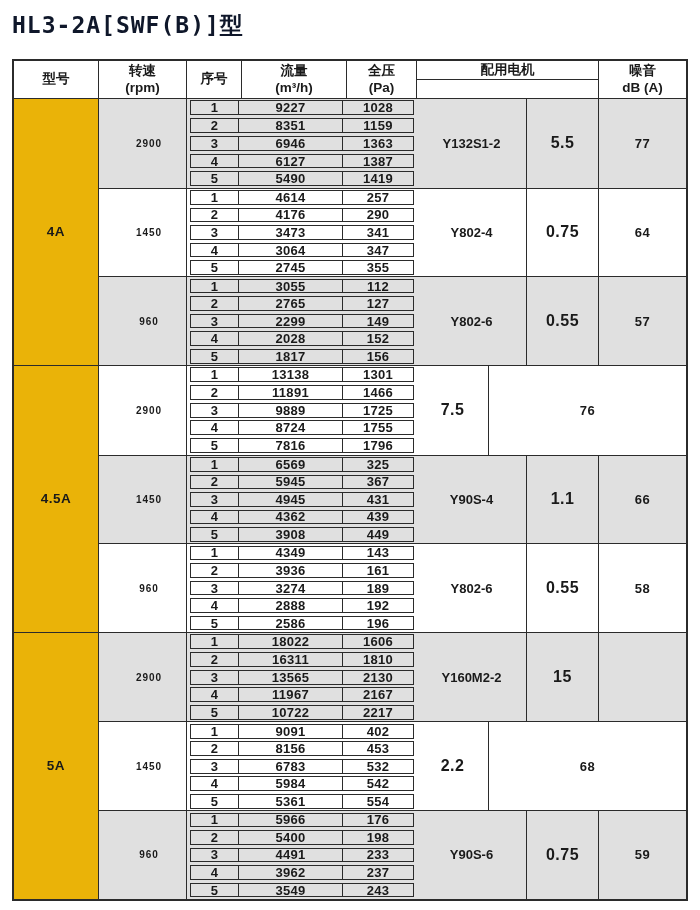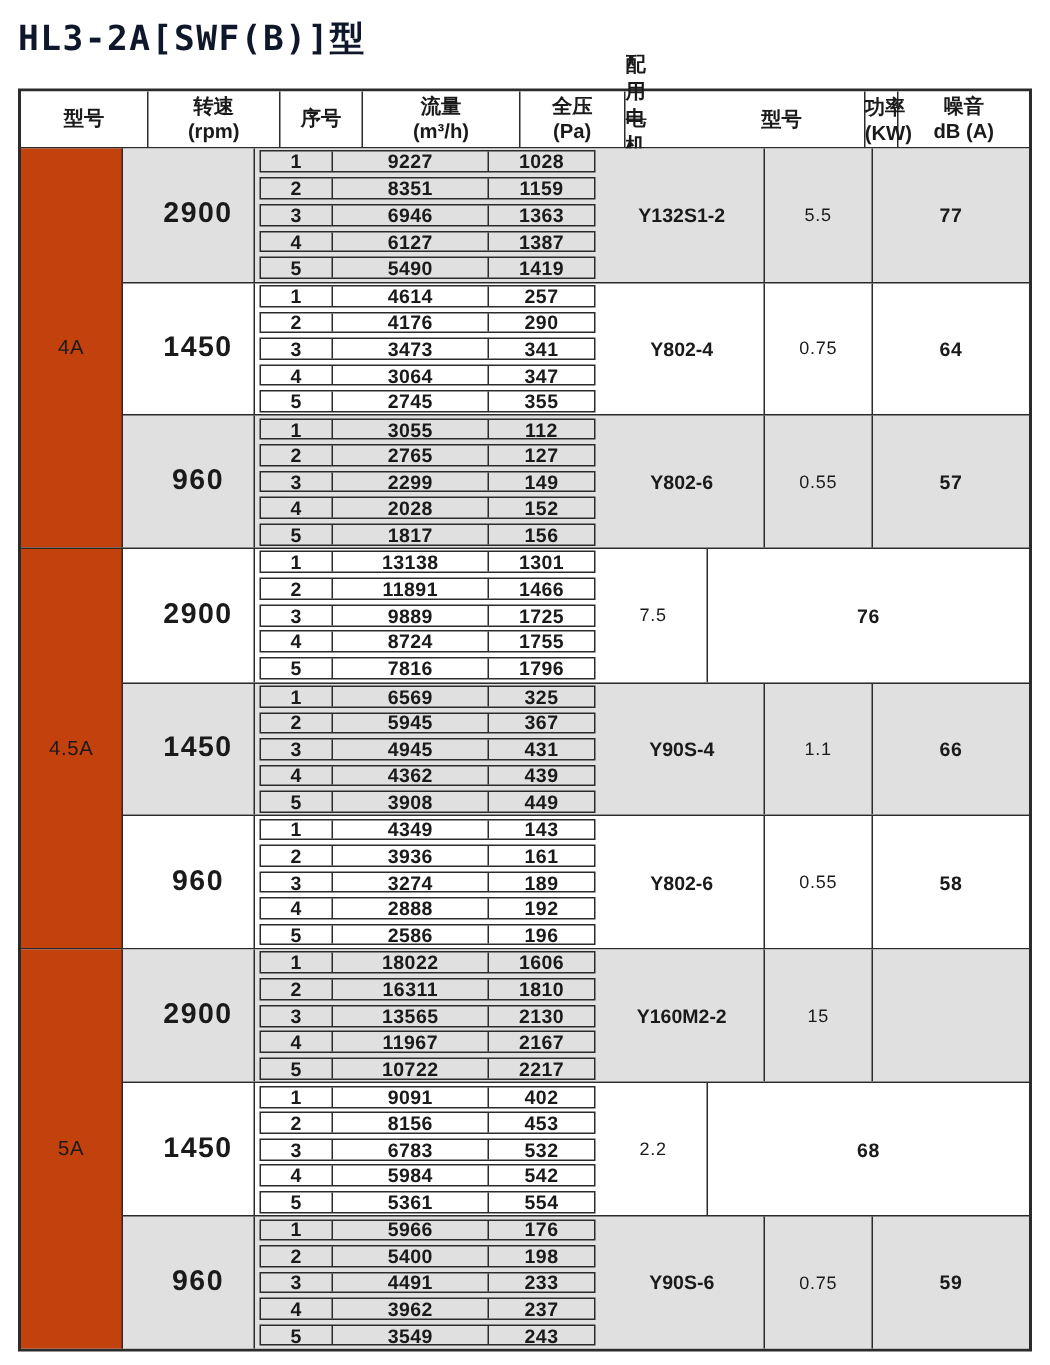--- a/index.html
+++ b/index.html
@@ -39,44 +39,44 @@
     background:#fff;
     font-weight:bold;
     font-size:13.5px;
   }
   .h{flex-direction:column;line-height:1.25;}
   .model-h{width:85px;border-right:1px solid var(--bc);}
   .rpm-h{width:88px;border-right:1px solid var(--bc);}
   .seq-h{width:55px;border-right:1px solid var(--bc);}
   .flow-h{width:105px;border-right:1px solid var(--bc);}
   .pressure-h{width:70px;border-right:1px solid var(--bc);}
-  .motor-h{width:182px;border-right:1px solid var(--bc);display:flex;flex-direction:row;gap:36px;}
+  .motor-h{width:182px;border-right:1px solid var(--bc);display:flex;flex-direction:column;gap:36px;}
   .motor-top{height:19px;border-bottom:1px solid var(--bc);display:flex;align-items:center;justify-content:center;}
   .motor-bottom{flex:1;display:flex;}
   .motor-model-h{width:110px;border-right:1px solid var(--bc);display:flex;align-items:center;justify-content:center;}
   .motor-power-h{flex:1;display:flex;align-items:center;justify-content:center;}
   .noise-h{flex:1;}
 
   
   .tbody{display:flex;flex-direction:column;}
   .group{display:flex;border-top:1px solid var(--bc);}
   .group:first-child{border-top:none;}
   .model-cell{
-    width:68px;
+    width:85px;
     border-right:1px solid var(--bc);
-    background:#c2410c;
-    font-size:13.5px;font-weight:400;letter-spacing:.5px;
+    background:#eab308;
+    font-size:13.5px;font-weight:700;letter-spacing:.5px;
   }
   .speed-blocks{flex:1;display:flex;flex-direction:column;}
   .speed-block{display:flex;border-top:1px solid var(--bc);background:#fff;height:calc(var(--rh) * 5);}
   .speed-block:first-child{border-top:none;}
   .speed-block.shaded{background:var(--shade);}
   .rpm-cell{
     width:88px;border-right:1px solid var(--bc);
-    font-size:19px;font-weight:600;letter-spacing:1px;padding-left:13px;
+    font-size:10px;font-weight:600;letter-spacing:1px;padding-left:13px;
   }
   .inner-rows{
     width:230px;
     padding:0 3px;
     display:flex;flex-direction:column;
   }
   .inner-row{height:var(--rh);display:flex;align-items:center;}
   .rowbox{
     width:100%;
     height:calc(100% - 2.8px);
@@ -89,21 +89,21 @@
   .seq-cell,.flow-cell,.pressure-cell{
     display:flex;align-items:center;justify-content:center;
     font-size:13px;font-weight:600;letter-spacing:.3px;
   }
   .motor-cell{
     width:110px;border-right:1px solid var(--bc);
     font-size:13px;font-weight:600;
   }
   .power-cell{
     width:72px;border-right:1px solid var(--bc);
-    font-size:12px;font-weight:400;letter-spacing:.5px;text-align:right;
+    font-size:16px;font-weight:700;letter-spacing:.5px;text-align:right;
   }
   .noise-cell{flex:1;font-size:13px;font-weight:600;letter-spacing:.5px;}
 </style>
 </head>
 <body>
 
 <div class="page">
   <div class="page-title">HL3-2A[SWF(B)]型</div>
 
   <div class="spec-table">

